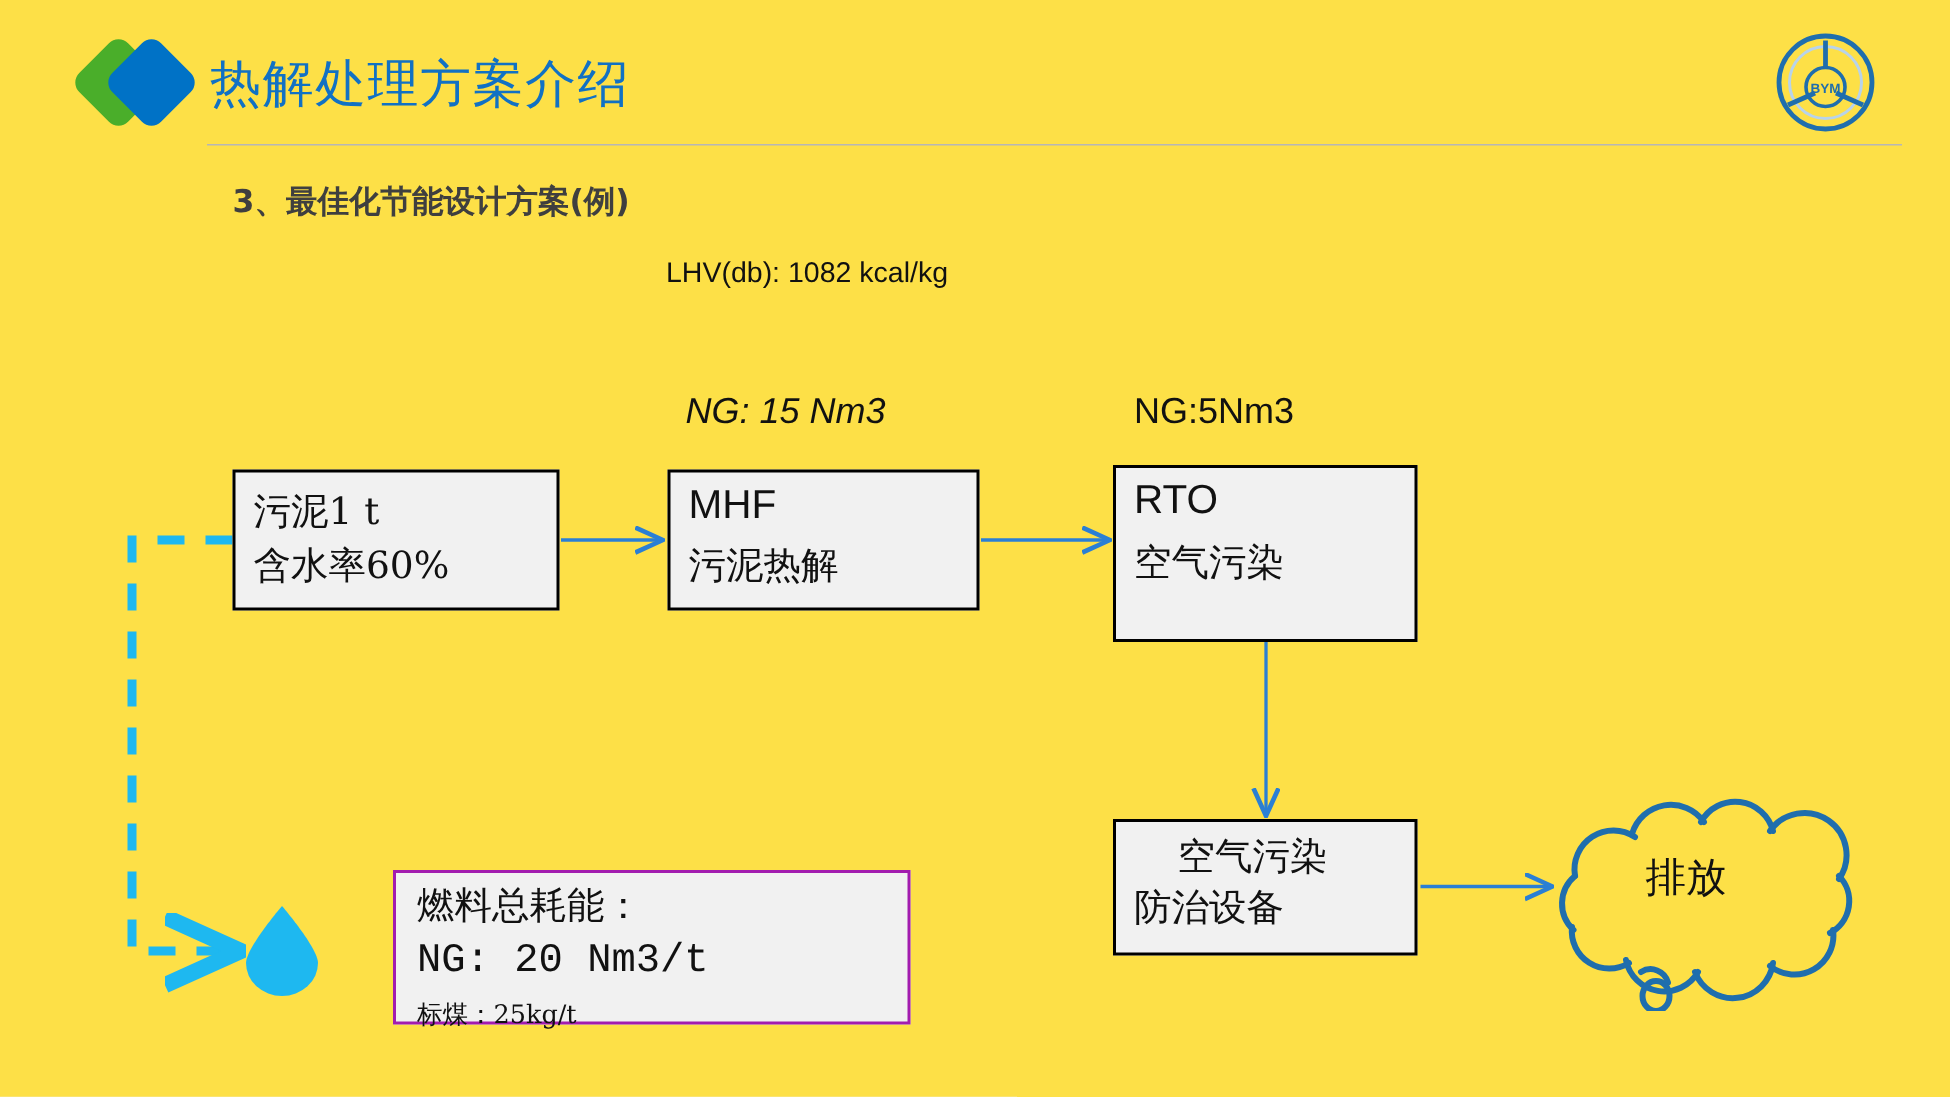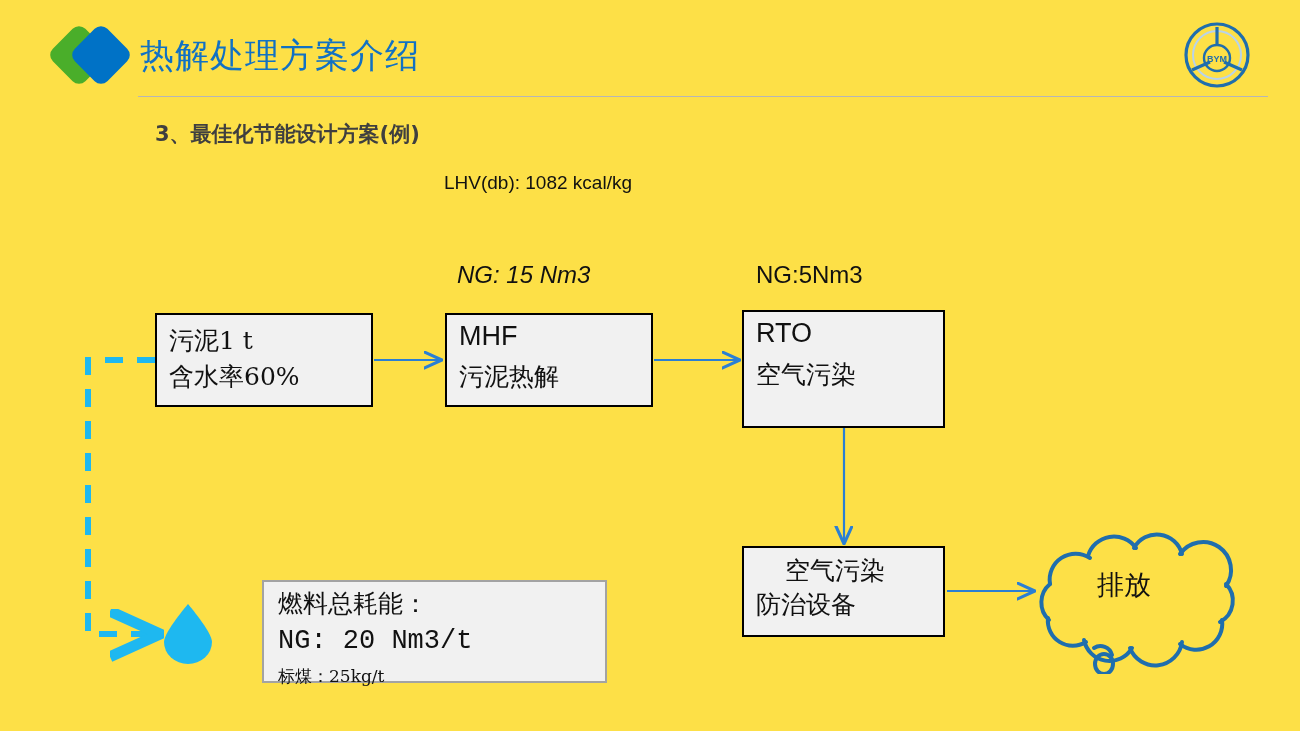--- a/index.html
+++ b/index.html
@@ -81,21 +81,21 @@
   
   .cloud{position:absolute;left:1012px;top:524px;width:250px;height:150px;}
   .cloud-text{
     position:absolute;left:1097px;top:567px;font-size:27px;color:#111;
     font-family:"DejaVu Serif","Liberation Serif",serif;white-space:nowrap;
   }
 
   
   #box-fuel{
     position:absolute;left:262px;top:580px;width:345px;height:103px;
-    border:2px solid #a3a3a3;box-sizing:border-box;background:#f1f1f1;
+    border:2px solid #a21caf;box-sizing:border-box;background:#f1f1f1;
   }
   #box-fuel .fl{position:absolute;left:14px;white-space:nowrap;color:#111;}
   #box-fuel .f1{top:5px;font-family:"DejaVu Serif","Liberation Serif",serif;font-size:25px;}
   #box-fuel .f2{top:44px;font-family:Liberation Mono, monospace;font-size:27px;}
   #box-fuel .f3{top:83px;font-family:"DejaVu Serif","Liberation Serif",serif;font-size:17px;}
 </style>
 </head>
 <body>
 
 <div class="slide">

